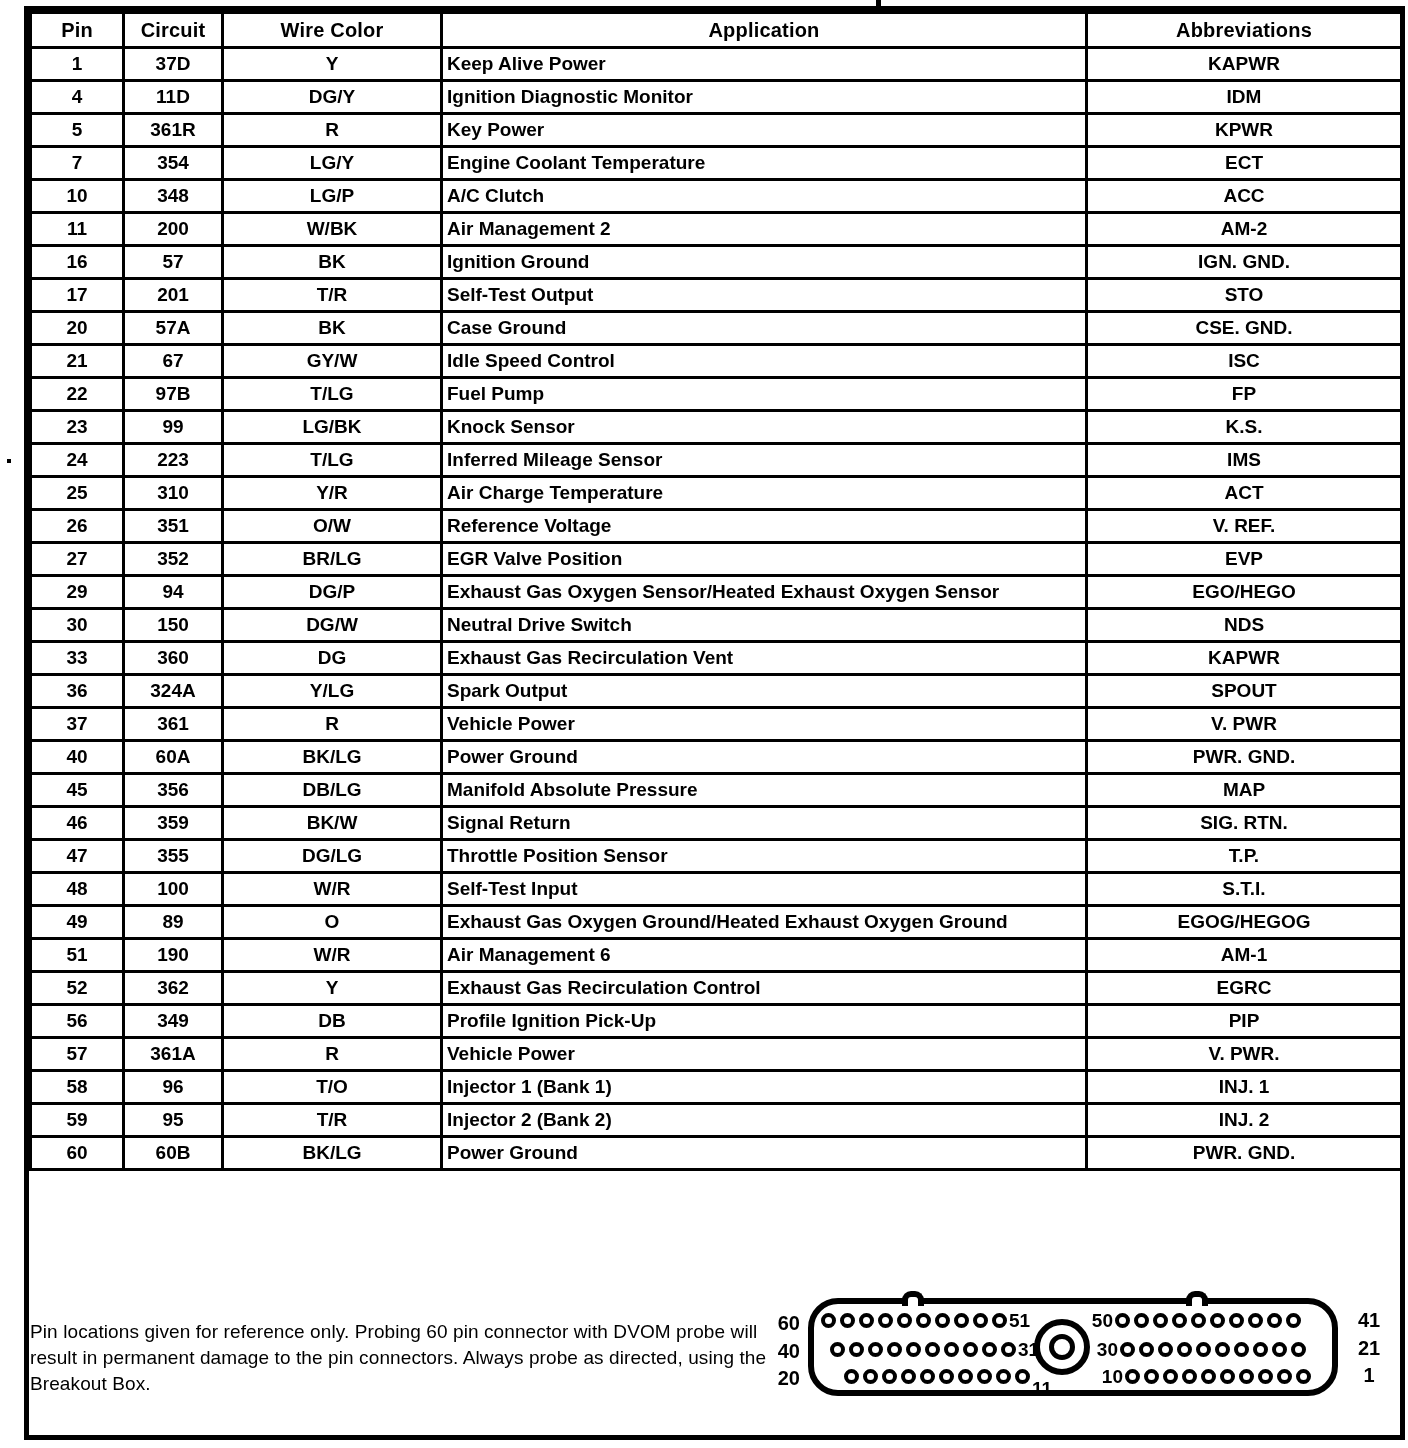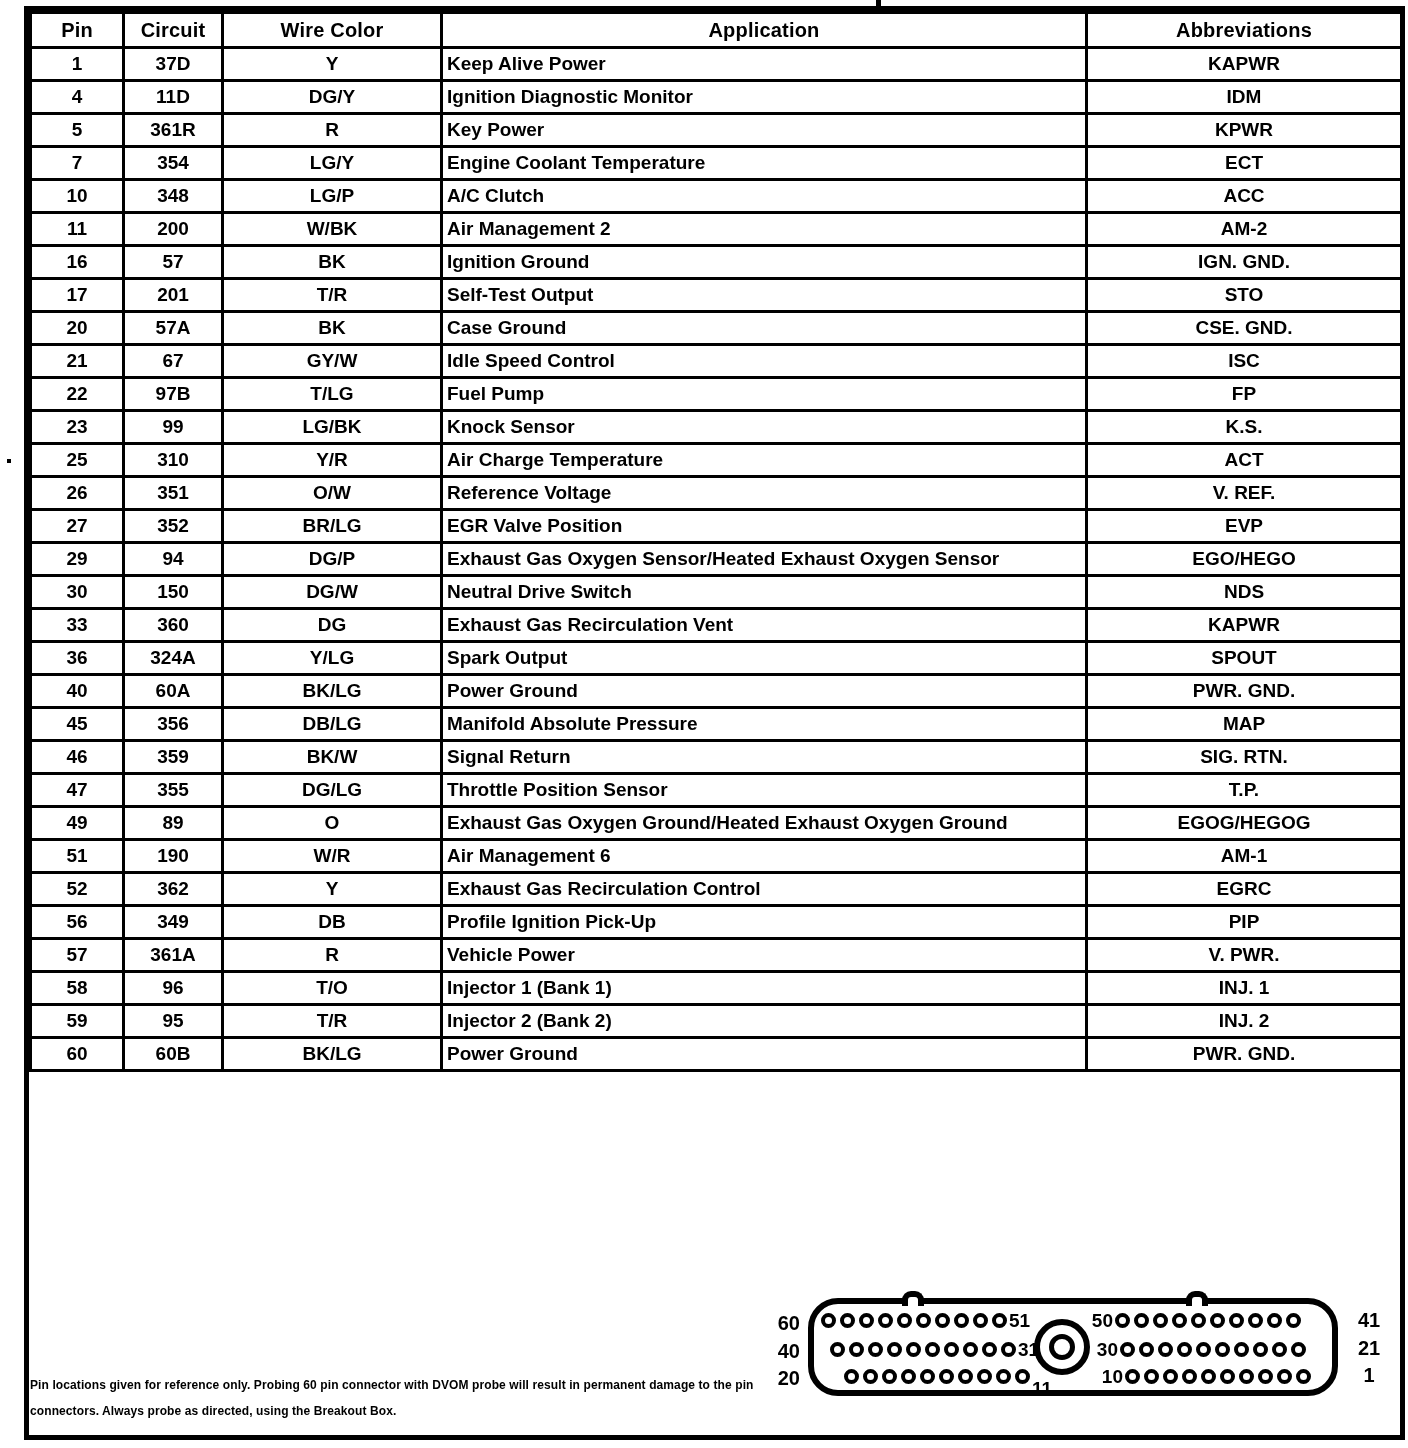--- a/index.html
+++ b/index.html
@@ -21,22 +21,22 @@
     border:3px solid #000;height:32px;font-size:20px;text-align:center;
     padding:0;letter-spacing:0.2px;
   }
   table.pinout td{
     border:3px solid #000;height:30px;font-size:19px;text-align:center;
     padding:0;white-space:nowrap;overflow:hidden;
   }
   table.pinout td.col-application{text-align:left;padding-left:4px;}
   
   .note{
-    position:absolute;left:30px;top:1360px;width:742px;
-    font-size:12px;font-weight:700;line-height:26px;letter-spacing:0.1px;
+    position:absolute;left:30px;top:1300px;width:742px;
+    font-size:19px;font-weight:400;line-height:26px;letter-spacing:0.1px;
   }
   
   .conn-rect{
     position:absolute;left:808px;top:1298px;width:530px;height:98px;
     border:6px solid #000;border-radius:30px;background:#fff;box-sizing:border-box;
   }
   .bump{
     position:absolute;top:-13px;width:22px;height:15px;
     border:6px solid #000;border-bottom:none;border-radius:9px 9px 0 0;
     background:#fff;box-sizing:border-box;
@@ -170,20 +170,27 @@
           <td class="col-abbreviation">FP</td>
         </tr>
         <tr>
           <td class="col-pin">23</td>
           <td class="col-circuit">99</td>
           <td class="col-wire-color">LG/BK</td>
           <td class="col-application">Knock Sensor</td>
           <td class="col-abbreviation">K.S.</td>
         </tr>
         <tr>
+          <td class="col-pin">24</td>
+          <td class="col-circuit">223</td>
+          <td class="col-wire-color">T/LG</td>
+          <td class="col-application">Inferred Mileage Sensor</td>
+          <td class="col-abbreviation">IMS</td>
+        </tr>
+        <tr>
           <td class="col-pin">25</td>
           <td class="col-circuit">310</td>
           <td class="col-wire-color">Y/R</td>
           <td class="col-application">Air Charge Temperature</td>
           <td class="col-abbreviation">ACT</td>
         </tr>
         <tr>
           <td class="col-pin">26</td>
           <td class="col-circuit">351</td>
           <td class="col-wire-color">O/W</td>
@@ -219,20 +226,27 @@
           <td class="col-abbreviation">KAPWR</td>
         </tr>
         <tr>
           <td class="col-pin">36</td>
           <td class="col-circuit">324A</td>
           <td class="col-wire-color">Y/LG</td>
           <td class="col-application">Spark Output</td>
           <td class="col-abbreviation">SPOUT</td>
         </tr>
         <tr>
+          <td class="col-pin">37</td>
+          <td class="col-circuit">361</td>
+          <td class="col-wire-color">R</td>
+          <td class="col-application">Vehicle Power</td>
+          <td class="col-abbreviation">V. PWR</td>
+        </tr>
+        <tr>
           <td class="col-pin">40</td>
           <td class="col-circuit">60A</td>
           <td class="col-wire-color">BK/LG</td>
           <td class="col-application">Power Ground</td>
           <td class="col-abbreviation">PWR. GND.</td>
         </tr>
         <tr>
           <td class="col-pin">45</td>
           <td class="col-circuit">356</td>
           <td class="col-wire-color">DB/LG</td>
@@ -245,20 +259,27 @@
           <td class="col-wire-color">BK/W</td>
           <td class="col-application">Signal Return</td>
           <td class="col-abbreviation">SIG. RTN.</td>
         </tr>
         <tr>
           <td class="col-pin">47</td>
           <td class="col-circuit">355</td>
           <td class="col-wire-color">DG/LG</td>
           <td class="col-application">Throttle Position Sensor</td>
           <td class="col-abbreviation">T.P.</td>
+        </tr>
+        <tr>
+          <td class="col-pin">48</td>
+          <td class="col-circuit">100</td>
+          <td class="col-wire-color">W/R</td>
+          <td class="col-application">Self-Test Input</td>
+          <td class="col-abbreviation">S.T.I.</td>
         </tr>
         <tr>
           <td class="col-pin">49</td>
           <td class="col-circuit">89</td>
           <td class="col-wire-color">O</td>
           <td class="col-application">Exhaust Gas Oxygen Ground/Heated Exhaust Oxygen Ground</td>
           <td class="col-abbreviation">EGOG/HEGOG</td>
         </tr>
         <tr>
           <td class="col-pin">51</td>

